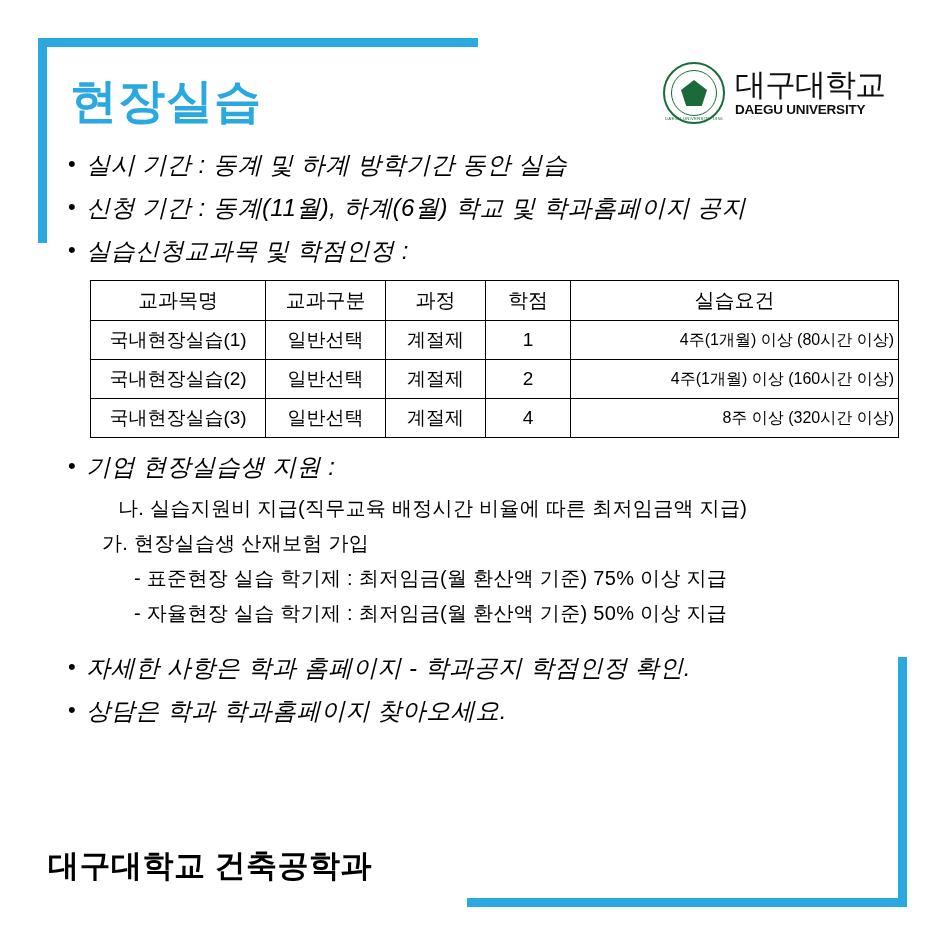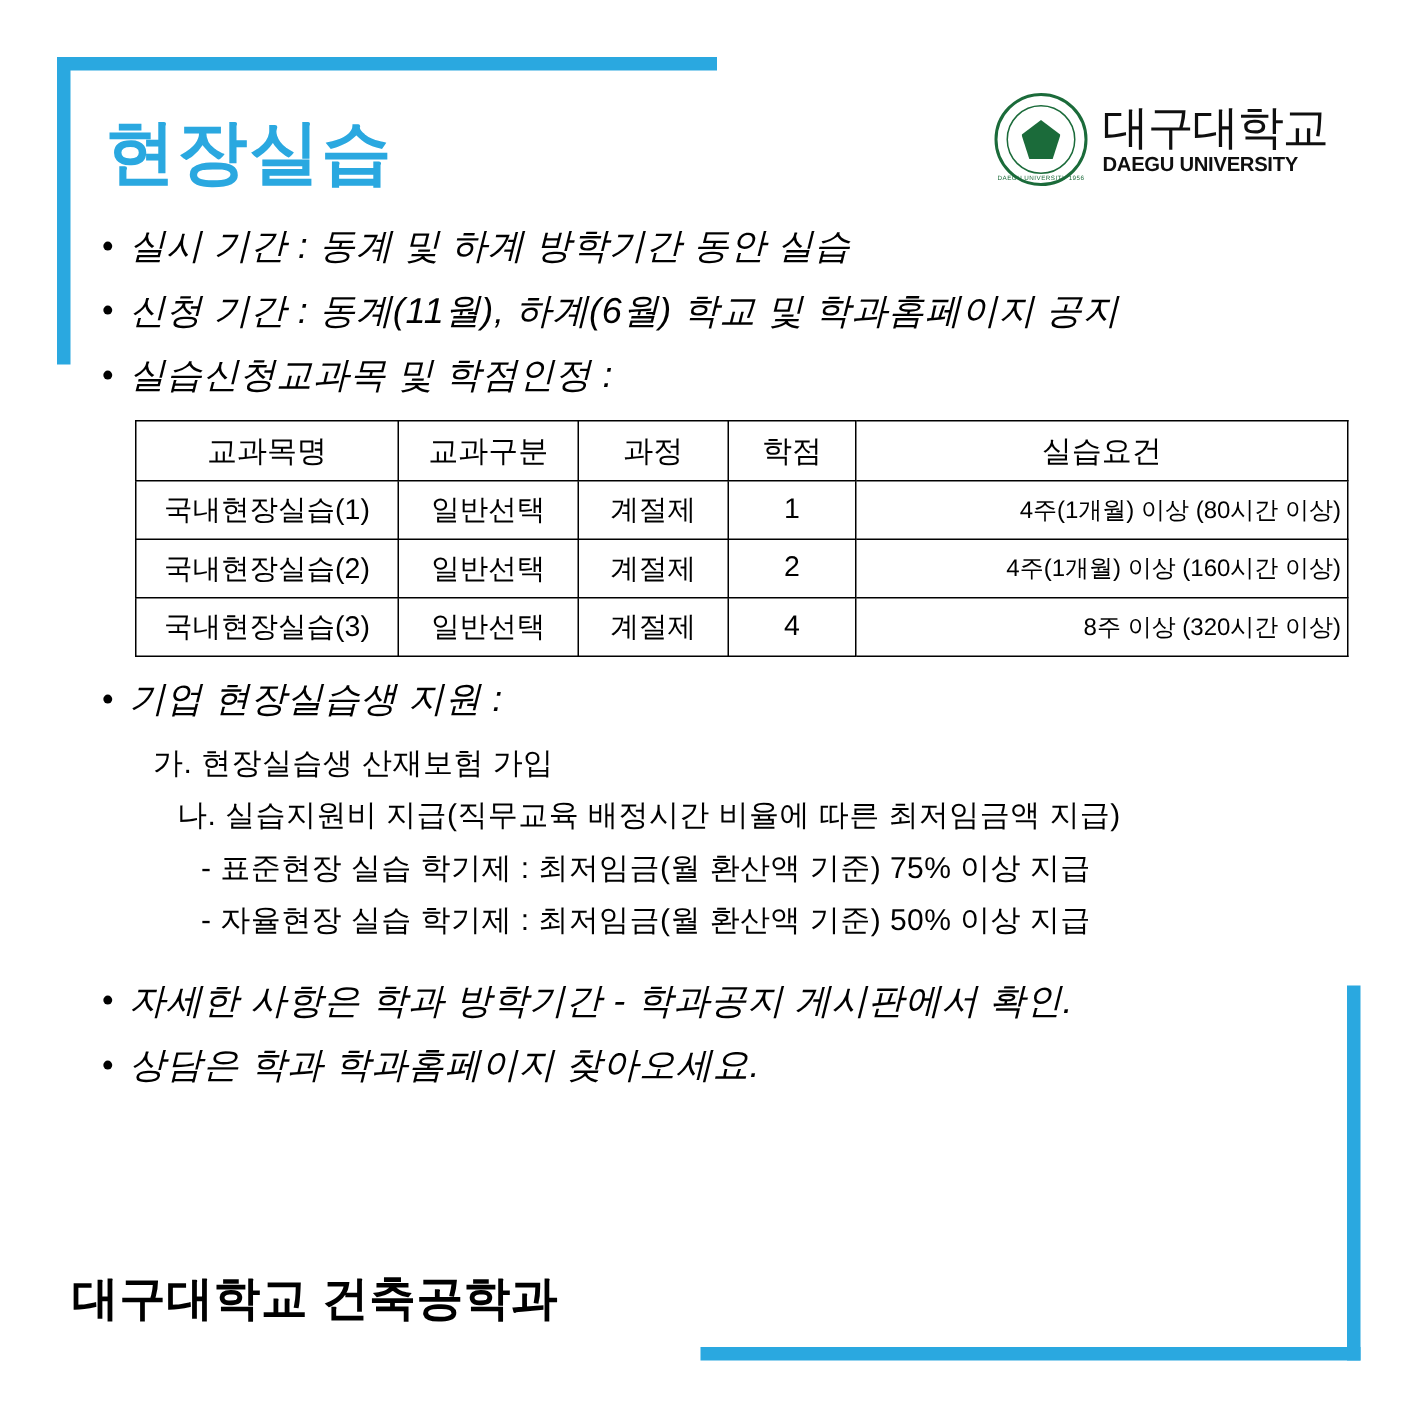--- a/index.html
+++ b/index.html
@@ -291,30 +291,30 @@
         <td class="req">8주 이상 (320시간 이상)</td>
       </tr>
     </tbody>
   </table>
 
   <div class="bullet-line">
     <span class="bullet-dot">•</span>
     <span class="bullet-text">기업 현장실습생 지원 :</span>
   </div>
 
+  <div class="sub-line indent2">나. 실습지원비 지급(직무교육 배정시간 비율에 따른 최저임금액 지급)</div>
   <div class="sub-line">가. 현장실습생 산재보험 가입</div>
-  <div class="sub-line indent2">나. 실습지원비 지급(직무교육 배정시간 비율에 따른 최저임금액 지급)</div>
   <div class="dash-line">- 표준현장 실습 학기제 : 최저임금(월 환산액 기준) 75% 이상 지급</div>
   <div class="dash-line">- 자율현장 실습 학기제 : 최저임금(월 환산액 기준) 50% 이상 지급</div>
 
   <div class="spacer-md"></div>
 
   <div class="bullet-line">
     <span class="bullet-dot">•</span>
-    <span class="bullet-text">자세한 사항은 학과 방학기간 - 학과공지 게시판에서 확인.</span>
+    <span class="bullet-text">자세한 사항은 학과 홈페이지 - 학과공지 학점인정 확인.</span>
   </div>
 
   <div class="bullet-line">
     <span class="bullet-dot">•</span>
     <span class="bullet-text">상담은 학과 학과홈페이지 찾아오세요.</span>
   </div>
 </div>
 
 <div class="footer">대구대학교 건축공학과</div>
 

